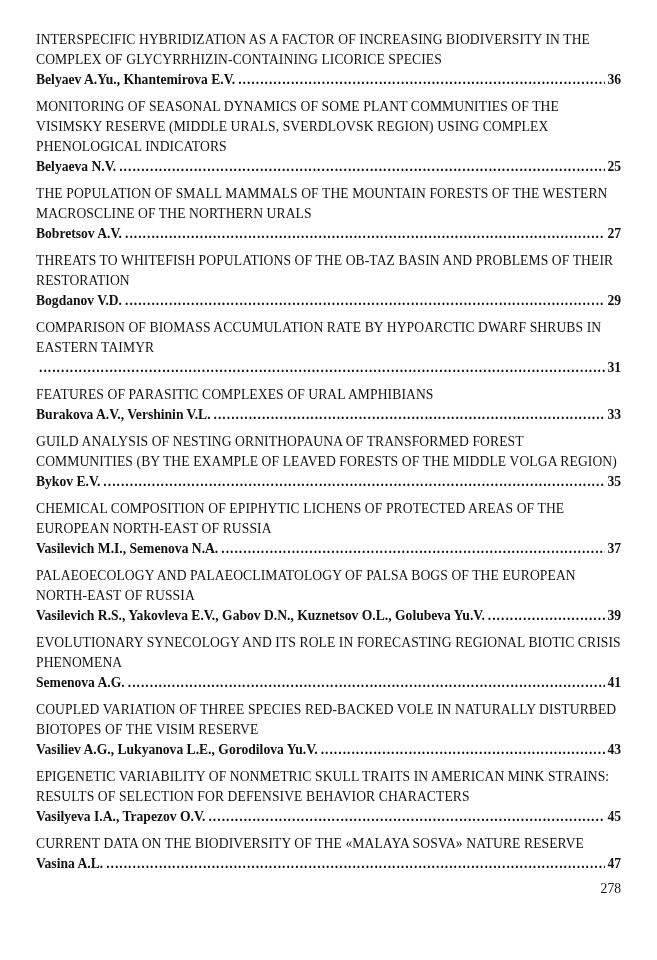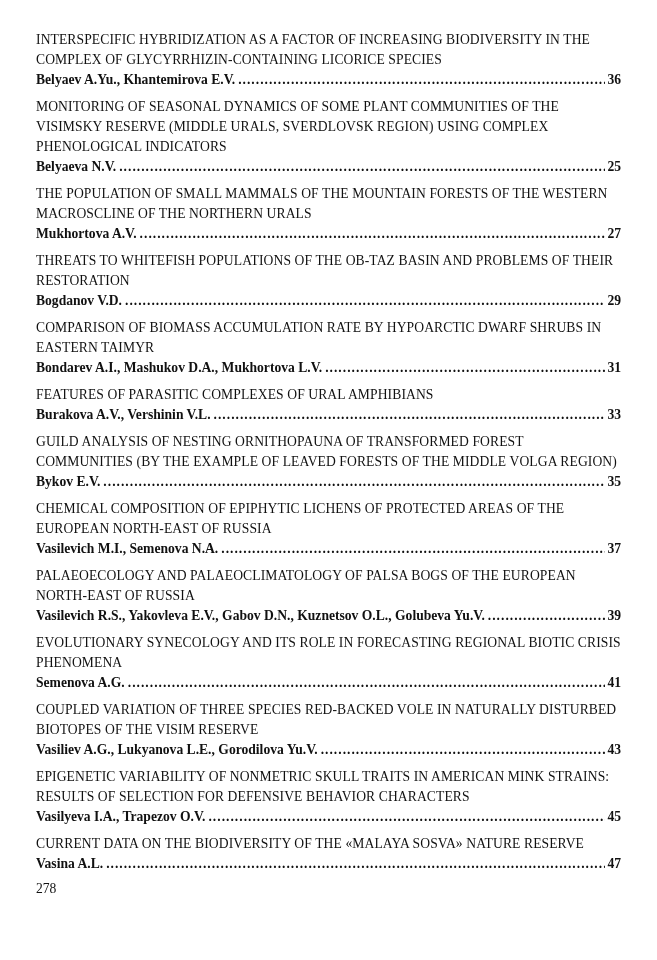--- a/index.html
+++ b/index.html
@@ -55,21 +55,21 @@
   .leader::after {
     content: "......................................................................................................................................................................................................";
     letter-spacing: 1px;
     font-size: 13.6px;
   }
   .pagenum {
     white-space: nowrap;
   }
   .footer {
     flex: 0 0 auto;
-    text-align: left;
+    text-align: right;
     font-size: 13.6px;
     padding-bottom: 4px;
   }
 </style>
 </head>
 <body>
 
 <div class="page">
   <div class="toc">
 
@@ -87,39 +87,38 @@
       <div class="toc-authorline">
         <span class="authors">Belyaeva N.V.</span>
         <span class="leader"></span>
         <span class="pagenum">25</span>
       </div>
     </div>
 
     <div class="toc-entry">
       <div class="toc-title">THE POPULATION OF SMALL MAMMALS OF THE MOUNTAIN FORESTS OF THE WESTERN MACROSCLINE OF THE NORTHERN URALS</div>
       <div class="toc-authorline">
-        <span class="authors">Mukhortova A.V.</span>
+        <span class="authors">Bobretsov A.V.</span>
         <span class="leader"></span>
         <span class="pagenum">27</span>
       </div>
     </div>
 
     <div class="toc-entry">
       <div class="toc-title">THREATS TO WHITEFISH POPULATIONS OF THE OB-TAZ BASIN AND PROBLEMS OF THEIR RESTORATION</div>
       <div class="toc-authorline">
         <span class="authors">Bogdanov V.D.</span>
         <span class="leader"></span>
         <span class="pagenum">29</span>
       </div>
     </div>
 
     <div class="toc-entry">
       <div class="toc-title">COMPARISON OF BIOMASS ACCUMULATION RATE BY HYPOARCTIC DWARF SHRUBS IN EASTERN TAIMYR</div>
       <div class="toc-authorline">
-        <span class="authors">Bondarev A.I., Mashukov D.A., Mukhortova L.V.</span>
         <span class="leader"></span>
         <span class="pagenum">31</span>
       </div>
     </div>
 
     <div class="toc-entry">
       <div class="toc-title">FEATURES OF PARASITIC COMPLEXES OF URAL AMPHIBIANS</div>
       <div class="toc-authorline">
         <span class="authors">Burakova A.V., Vershinin V.L.</span>
         <span class="leader"></span>

